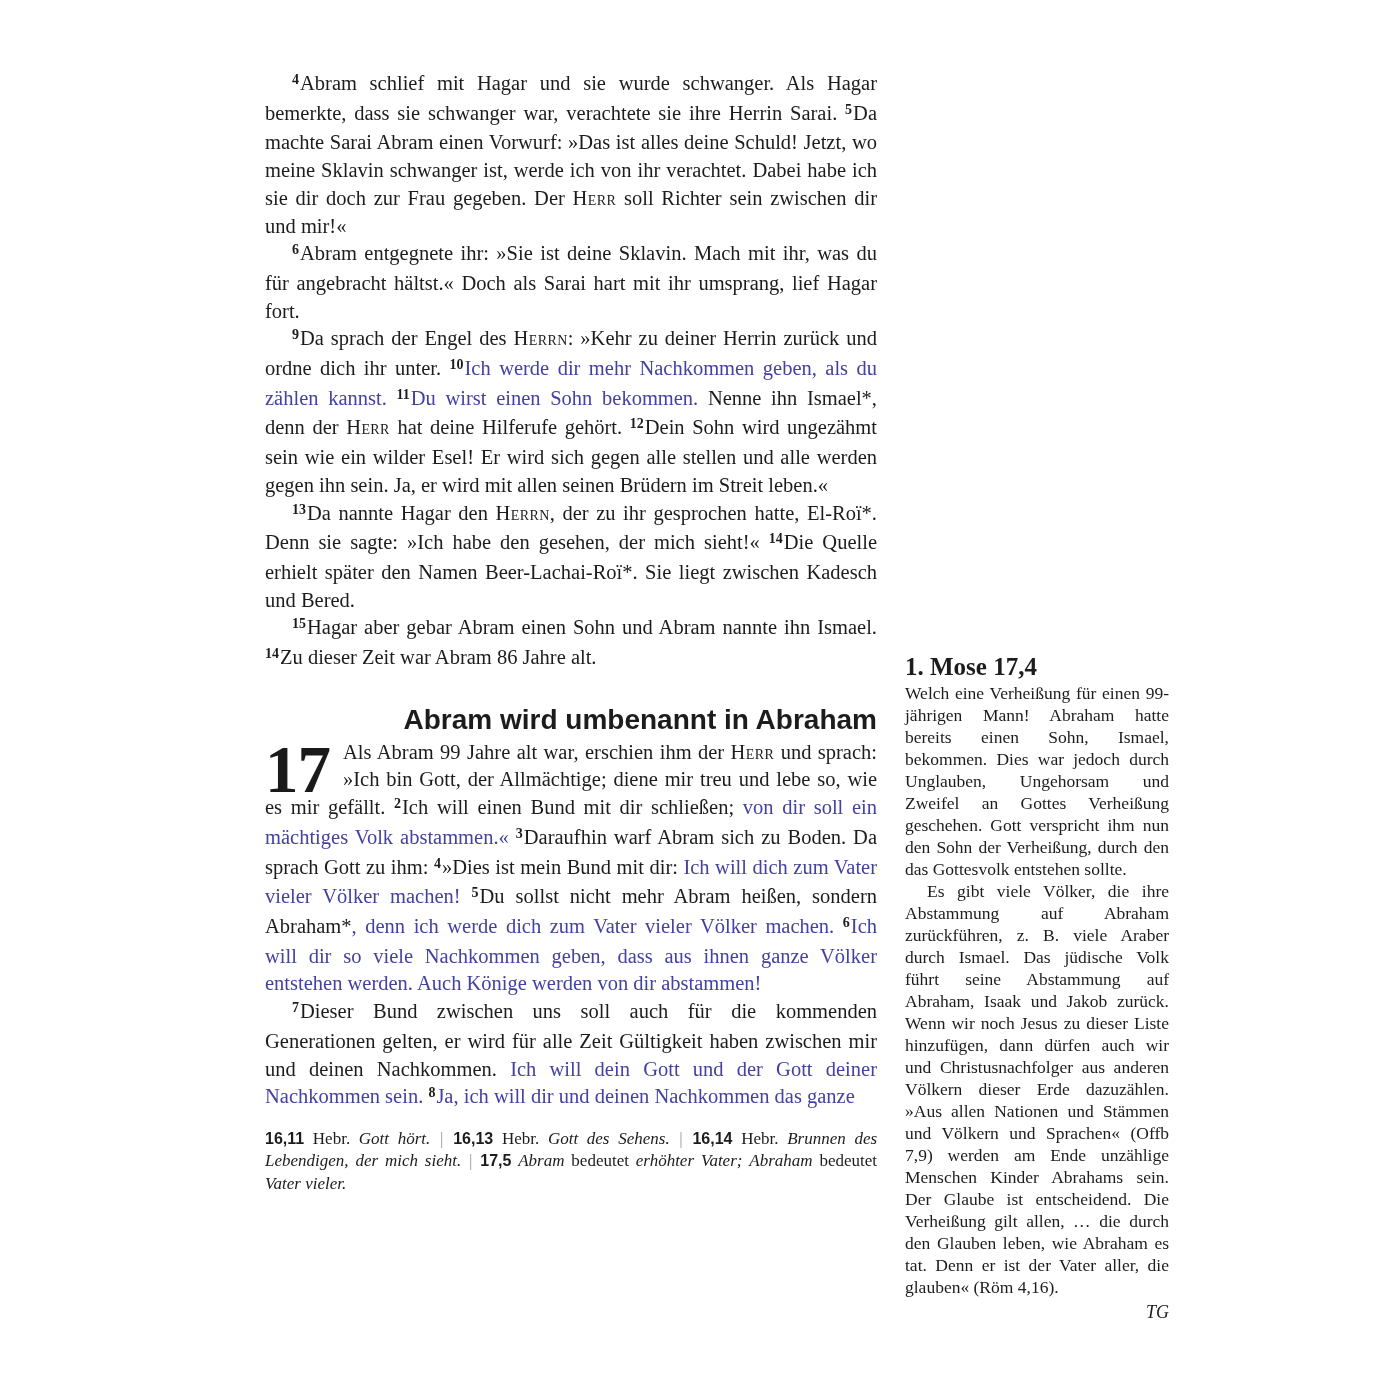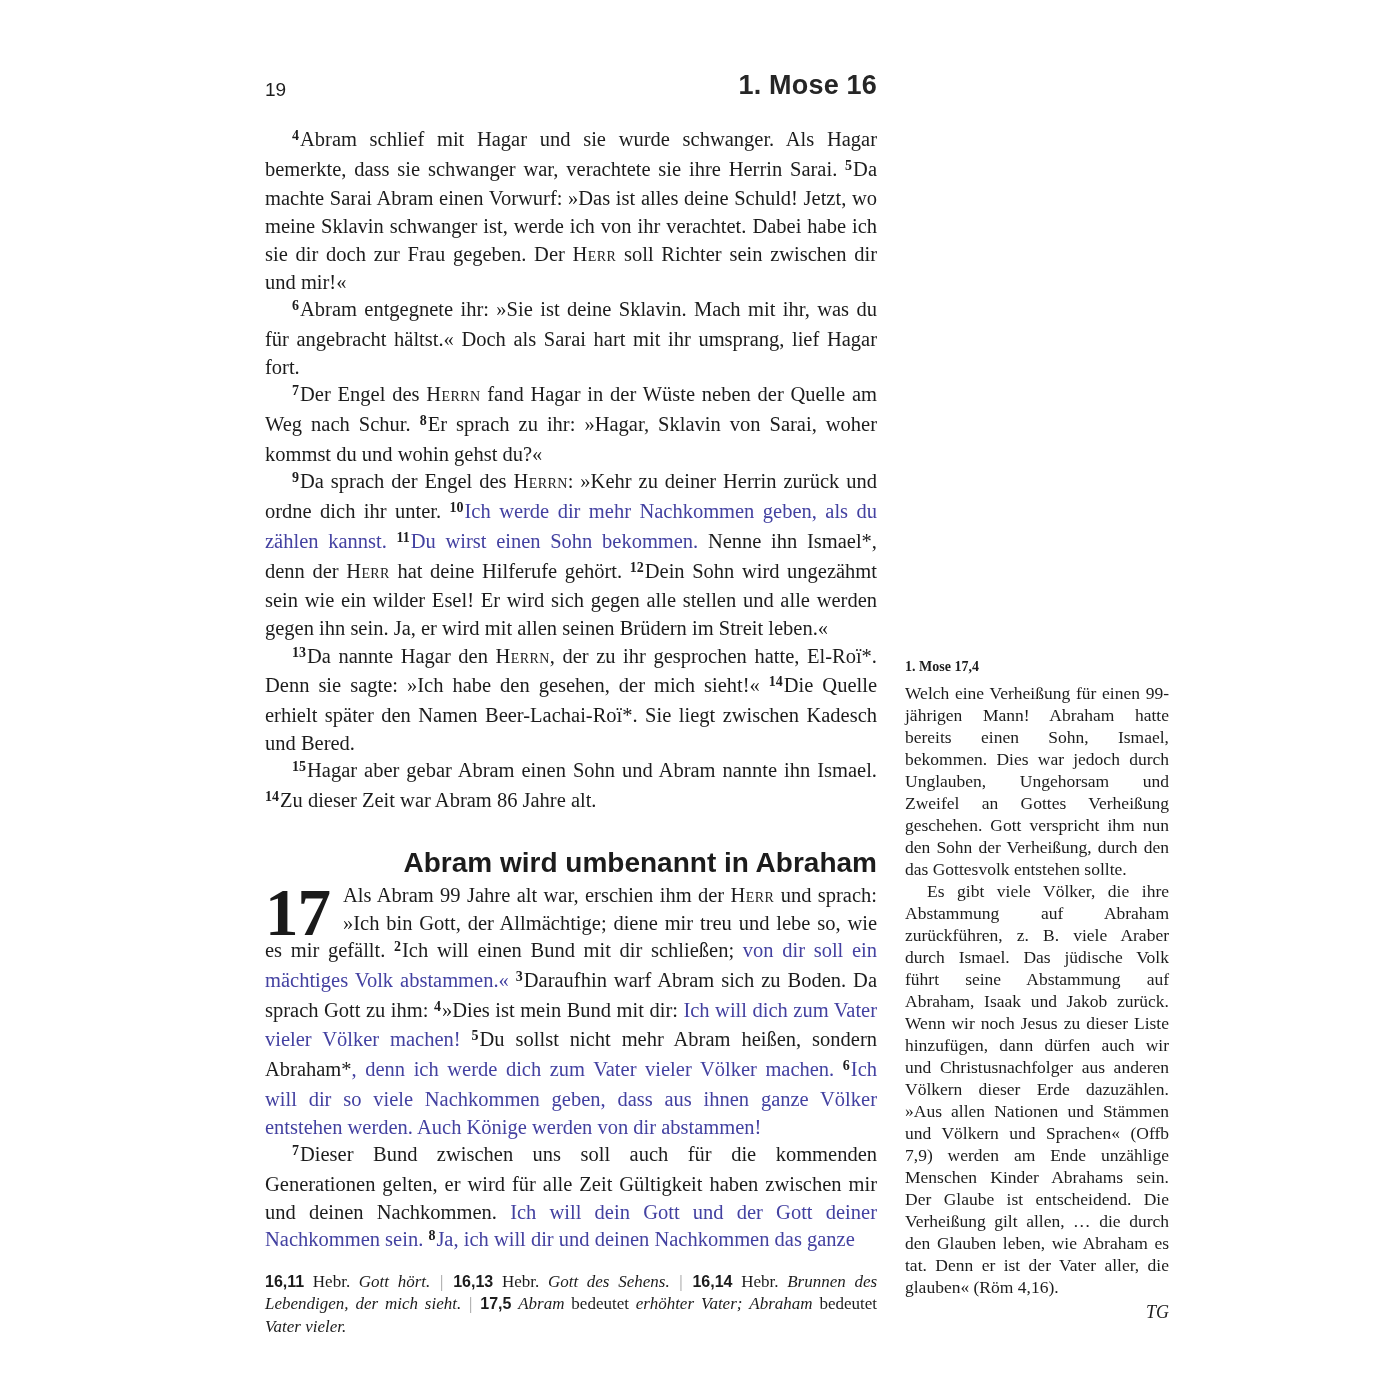--- a/index.html
+++ b/index.html
@@ -54,40 +54,35 @@
   .footnotes p{margin:0;}
   .bd{font-weight:700;font-family:"Liberation Sans", sans-serif;font-size:16px;}
   .it{font-style:italic;}
   .sep{color:#9a9a9a;padding:0 1px;}
   
   .sidebar{
     position:absolute;left:905px;top:656px;width:264px;
     font-size:17.5px;line-height:22px;text-align:justify;color:#1c1c1c;
   }
   .sidebar h3{
-    font-size:14px;font-weight:700;margin:0 0 4px 0;text-align:left;
+    font-size:25px;font-weight:700;margin:0 0 4px 0;text-align:left;
   }
   .sidebar p{margin:0;}
   .sidebar p.indent{text-indent:22px;}
   .sig{
     text-align:right;font-style:italic;font-size:18px;margin-top:3px;
   }
 </style>
 </head>
 <body>
 
 <div class="left-col">
-  <div class="header">
-    <span class="folio">19</span>
-    <span class="running">1. Mose 16</span>
-  </div>
   <div class="main" id="main-column">
       <p class="body indent"><span class="vn">4</span>Abram schlief mit Hagar und sie wurde schwanger. Als Hagar bemerkte, dass sie schwanger war, verachtete sie ihre Herrin Sarai. <span class="vn">5</span>Da machte Sarai Abram einen Vorwurf: »Das ist alles deine Schuld! Jetzt, wo meine Sklavin schwanger ist, werde ich von ihr verachtet. Dabei habe ich sie dir doch zur Frau gegeben. Der <span class="sc">Herr</span> soll Richter sein zwischen dir und mir!«</p>
       <p class="body indent"><span class="vn">6</span>Abram entgegnete ihr: »Sie ist deine Sklavin. Mach mit ihr, was du für angebracht hältst.« Doch als Sarai hart mit ihr umsprang, lief Hagar fort.</p>
-      <p class="body indent"><span class="vn">7</span>Der Engel des <span class="sc">Herrn</span> fand Hagar in der Wüste neben der Quelle am Weg nach Schur. <span class="vn">8</span>Er sprach zu ihr: »Hagar, Sklavin von Sarai, woher kommst du und wohin gehst du?«</p>
       <p class="body indent"><span class="vn">9</span>Da sprach der Engel des <span class="sc">Herrn</span>: »Kehr zu deiner Herrin zurück und ordne dich ihr unter. <span class="vn">10</span><span class="blue">Ich werde dir mehr Nachkommen geben, als du zählen kannst. </span><span class="vn">11</span><span class="blue">Du wirst einen Sohn bekommen.</span> Nenne ihn Ismael*, denn der <span class="sc">Herr</span> hat deine Hilferufe gehört. <span class="vn">12</span>Dein Sohn wird ungezähmt sein wie ein wilder Esel! Er wird sich gegen alle stellen und alle werden gegen ihn sein. Ja, er wird mit allen seinen Brüdern im Streit leben.«</p>
       <p class="body indent"><span class="vn">13</span>Da nannte Hagar den <span class="sc">Herrn</span>, der zu ihr gesprochen hatte, El-Roï*. Denn sie sagte: »Ich habe den gesehen, der mich sieht!« <span class="vn">14</span>Die Quelle erhielt später den Namen Beer-Lachai-Roï*. Sie liegt zwischen Kadesch und Bered.</p>
       <p class="body indent"><span class="vn">15</span>Hagar aber gebar Abram einen Sohn und Abram nannte ihn Ismael. <span class="vn">14</span>Zu dieser Zeit war Abram 86 Jahre alt.</p>
       <h2 class="sect">Abram wird umbenannt in Abraham</h2>
       <p class="body"><span class="chapnum">17</span>Als Abram 99 Jahre alt war, erschien ihm der <span class="sc">Herr</span> und sprach: »Ich bin Gott, der Allmächtige; diene mir treu und lebe so, wie es mir gefällt. <span class="vn">2</span>Ich will einen Bund mit dir schließen; <span class="blue">von dir soll ein mächtiges Volk abstammen.«</span> <span class="vn">3</span>Daraufhin warf Abram sich zu Boden. Da sprach Gott zu ihm: <span class="vn">4</span>»Dies ist mein Bund mit dir: <span class="blue">Ich will dich zum Vater vieler Völker machen!</span> <span class="vn">5</span>Du sollst nicht mehr Abram heißen, sondern Abraham*<span class="blue">, denn ich werde dich zum Vater vieler Völker machen. </span><span class="vn">6</span><span class="blue">Ich will dir so viele Nachkommen geben, dass aus ihnen ganze Völker entstehen werden. Auch Könige werden von dir abstammen!</span></p>
       <p class="body indent"><span class="vn">7</span>Dieser Bund zwischen uns soll auch für die kommenden Generationen gelten, er wird für alle Zeit Gültigkeit haben zwischen mir und deinen Nachkommen. <span class="blue">Ich will dein Gott und der Gott deiner Nachkommen sein. </span><span class="vn">8</span><span class="blue">Ja, ich will dir und deinen Nachkommen das ganze</span></p>
     </div>
   <div class="footnotes">
     <p id="footnotes-p"><span class="bd">16,11</span> Hebr. <span class="it">Gott hört.</span> <span class="sep">|</span> <span class="bd">16,13</span> Hebr. <span class="it">Gott des Sehens.</span> <span class="sep">|</span> <span class="bd">16,14</span> Hebr. <span class="it">Brunnen des Lebendigen, der mich sieht.</span> <span class="sep">|</span> <span class="bd">17,5</span> <span class="it">Abram</span> bedeutet <span class="it">erhöhter Vater;</span> <span class="it">Abraham</span> bedeutet <span class="it">Vater vieler.</span></p>
   </div>

